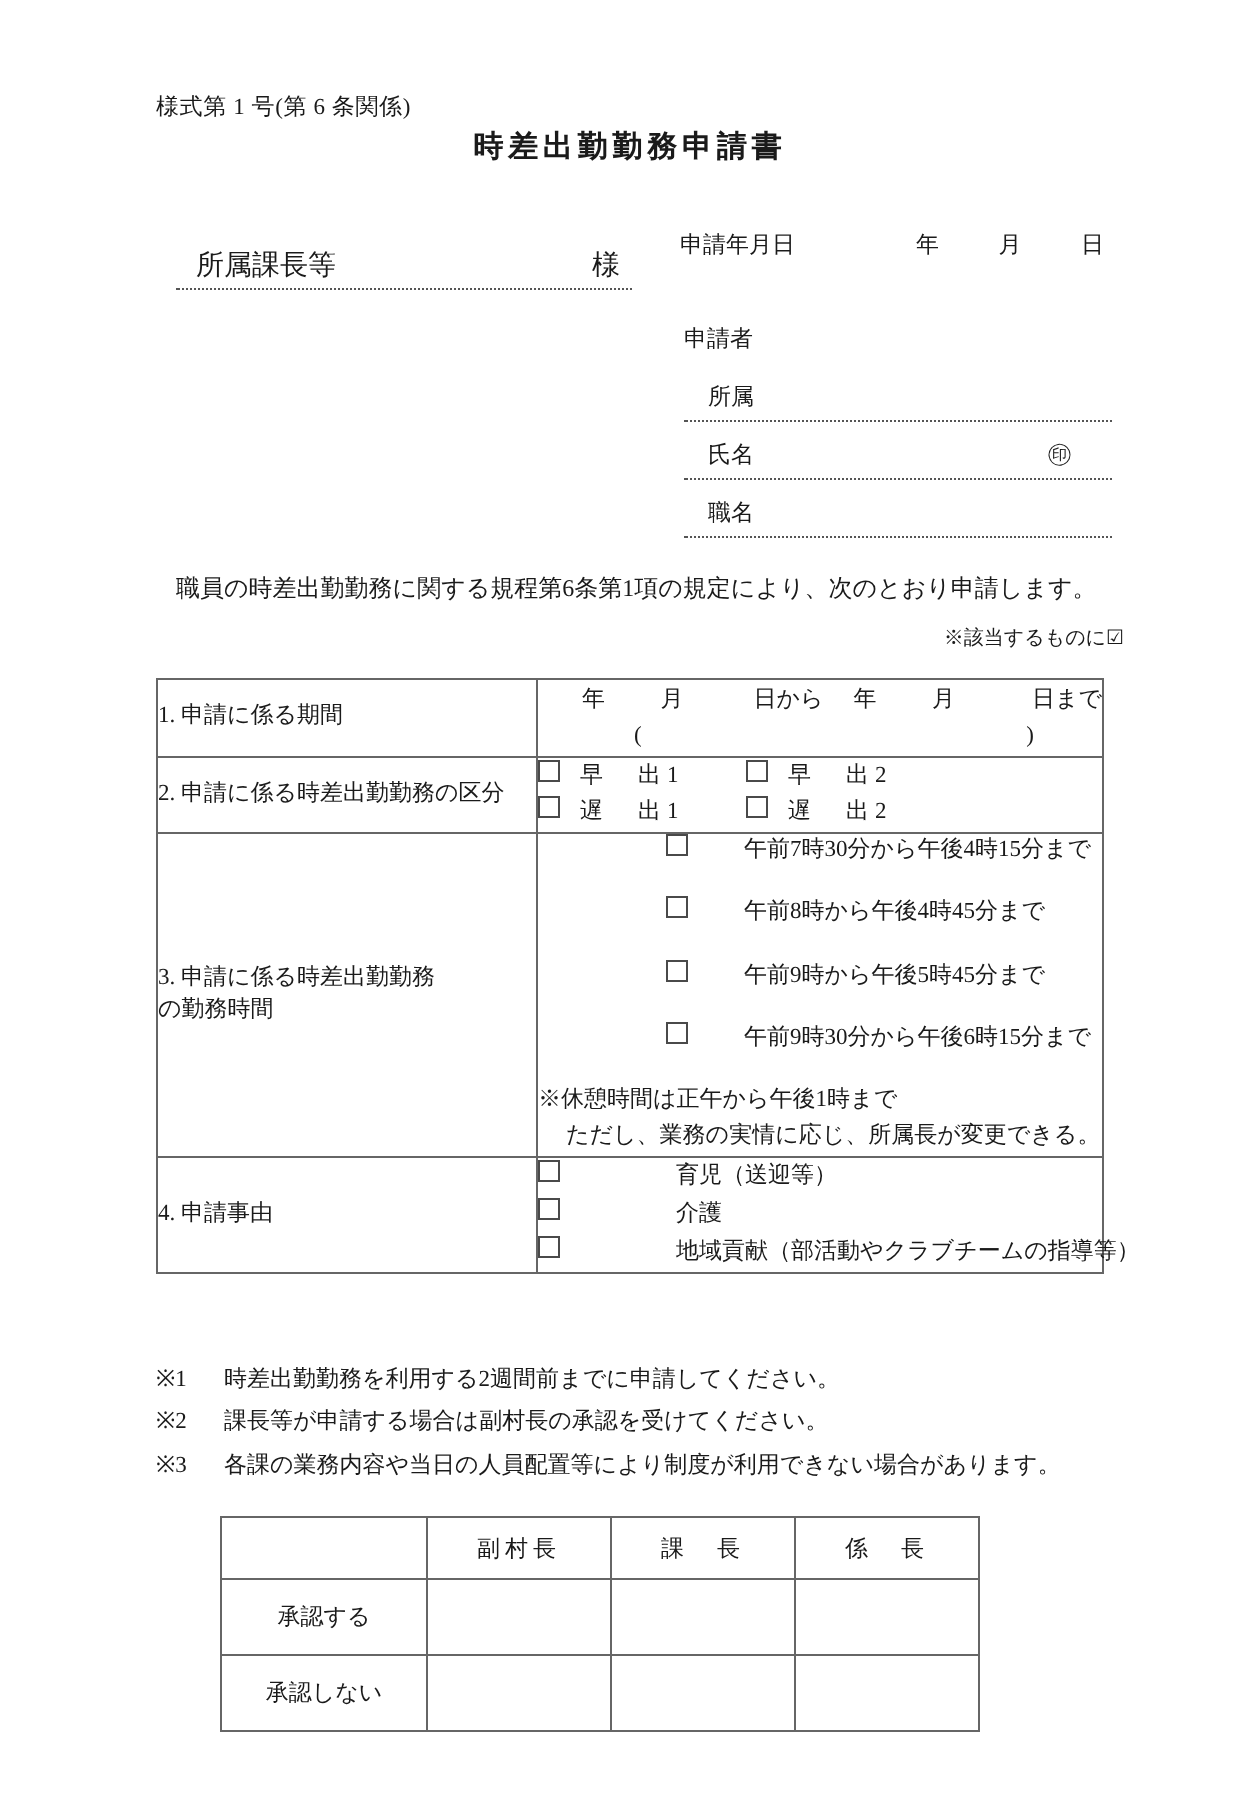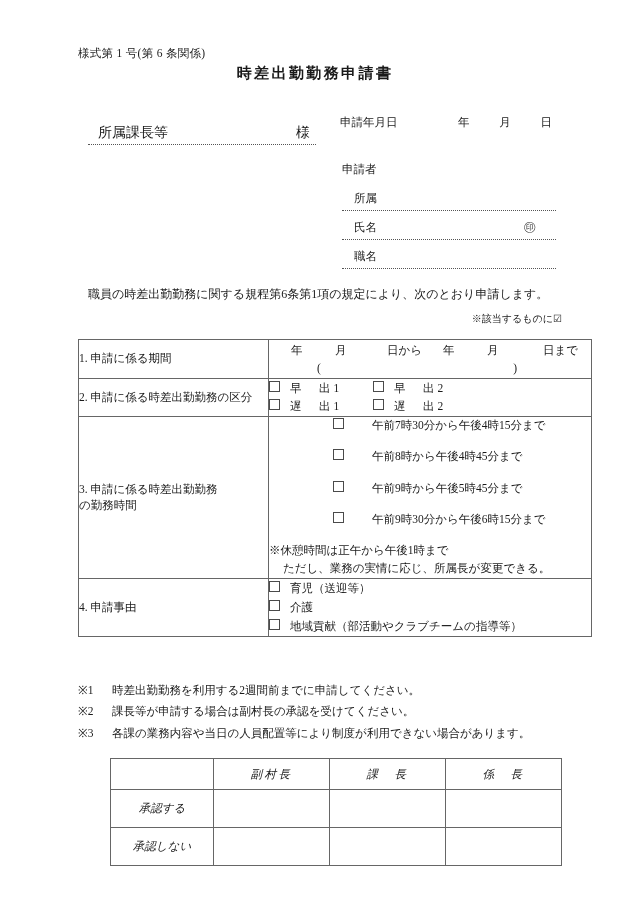--- a/index.html
+++ b/index.html
@@ -126,21 +126,21 @@
     top: 312px;
     font-size: 10px;
     white-space: nowrap;
   }
 
   
   .main-table {
     position: absolute;
     left: 78px;
     top: 339px;
-    width: 514px;
+    width: 474px;
     border-collapse: collapse;
     table-layout: fixed;
   }
   .main-table td {
     border: 1px solid #666;
     font-size: 11.5px;
     vertical-align: middle;
     padding: 0;
   }
   .mt-label {
@@ -205,42 +205,41 @@
     white-space: nowrap;
     padding-left: 48px;
   }
   .timerow .ckbox { margin-right: 28px; }
   .time-note {
     margin-top: 4px;
     line-height: 1.55;
   }
   .time-note .note-2 { display: block; padding-left: 14px; }
 
-  .reason-row { margin: 1.5px 0; }
+  .reason-row { margin: 1.5px 0; gap: 48px; }
 
   
   .notes {
     position: absolute;
     left: 78px;
     top: 680px;
     font-size: 11.5px;
     line-height: 1.85;
   }
   .note-line { display: flex; white-space: nowrap; }
   .note-line .nmark { width: 34px; flex: none; }
 
   
   .approval-table {
     position: absolute;
     left: 110px;
     top: 758px;
-    width: 452px;
+    width: 380px;
     border-collapse: collapse;
     table-layout: fixed;
-    font-style: italic;
   }
   .approval-table td {
     border: 1px solid #666;
     height: 37px;
     font-size: 11.5px;
     text-align: center;
     padding: 0;
   }
   .approval-table td.first-col { width: 102px; }
   .approval-table tr.head-row td { height: 30px; }

